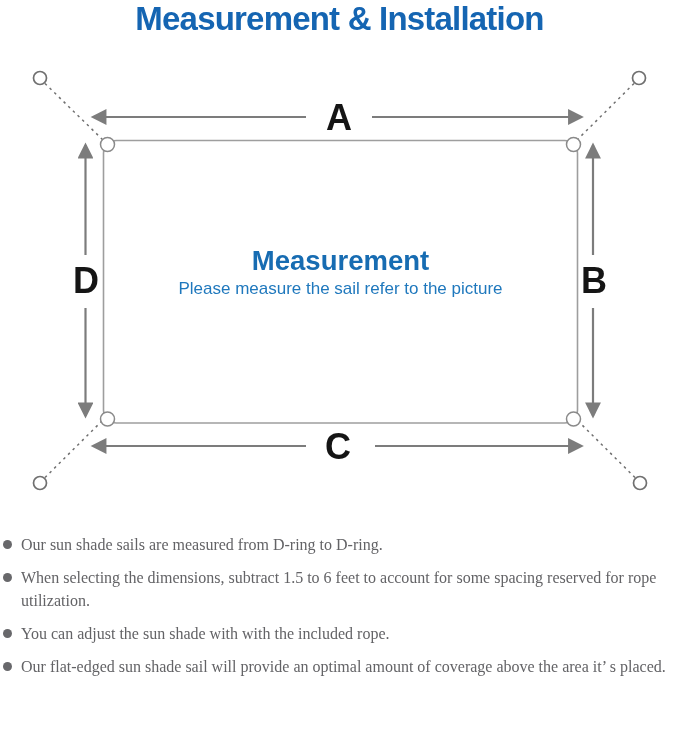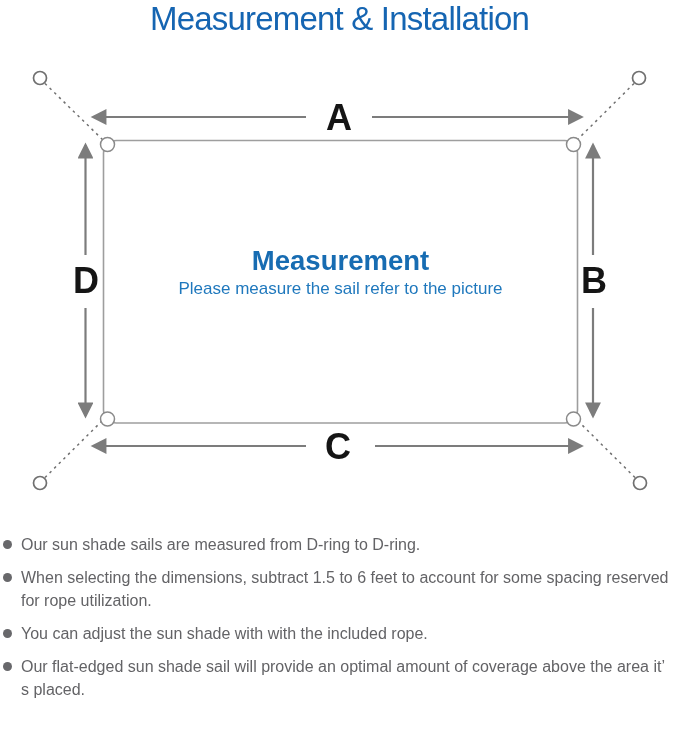--- a/index.html
+++ b/index.html
@@ -11,21 +11,21 @@
     background: #ffffff;
     overflow: hidden;
   }
   .main-title {
     position: absolute;
     top: 0px;
     left: 0;
     width: 100%;
     text-align: center;
     font-size: 33px;
-    font-weight: normal;
+    font-weight: bold;
     letter-spacing: -0.8px;
     color: #1565b2;
     margin: 0;
   }
   svg.diagram {
     position: absolute;
     top: 55px;
     left: 0;
     display: block;
   }
@@ -53,21 +53,21 @@
     font-size: 17px;
     fill: #1f78bd;
     text-anchor: middle;
   }
   .notes {
     position: absolute;
     left: 3px;
     top: 533px;
     width: 672px;
   }
-  .note { display: flex; margin-bottom: 10px; }
+  .note { display: flex; margin-bottom: 10px; font-family: Liberation Serif, serif; }
   .dot {
     flex: none;
     width: 9px;
     height: 9px;
     border-radius: 50%;
     background: #68686b;
     margin: 7px 9px 0 0;
   }
   .note-text {
     font-size: 16px;

